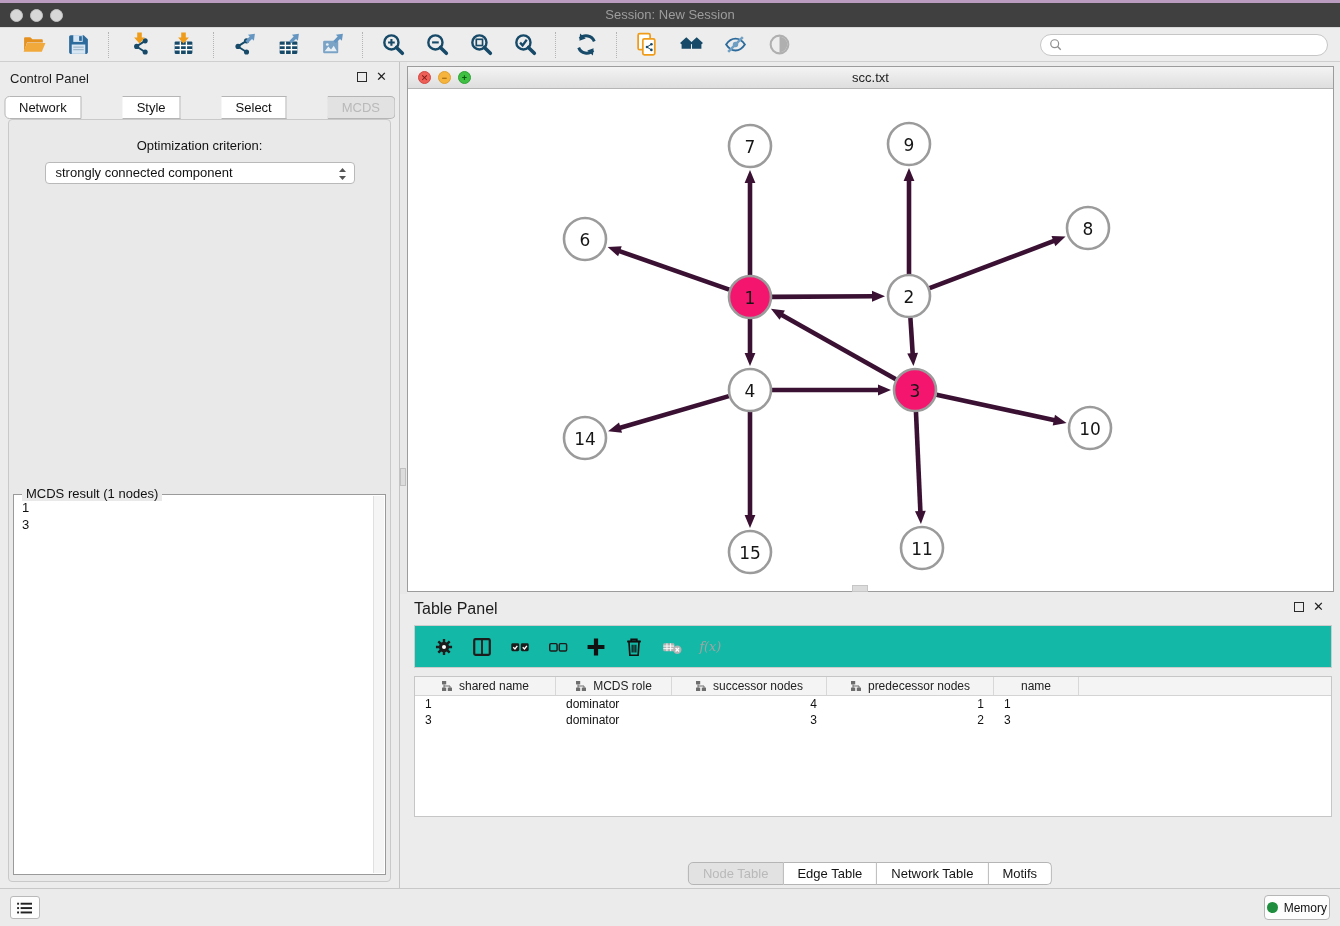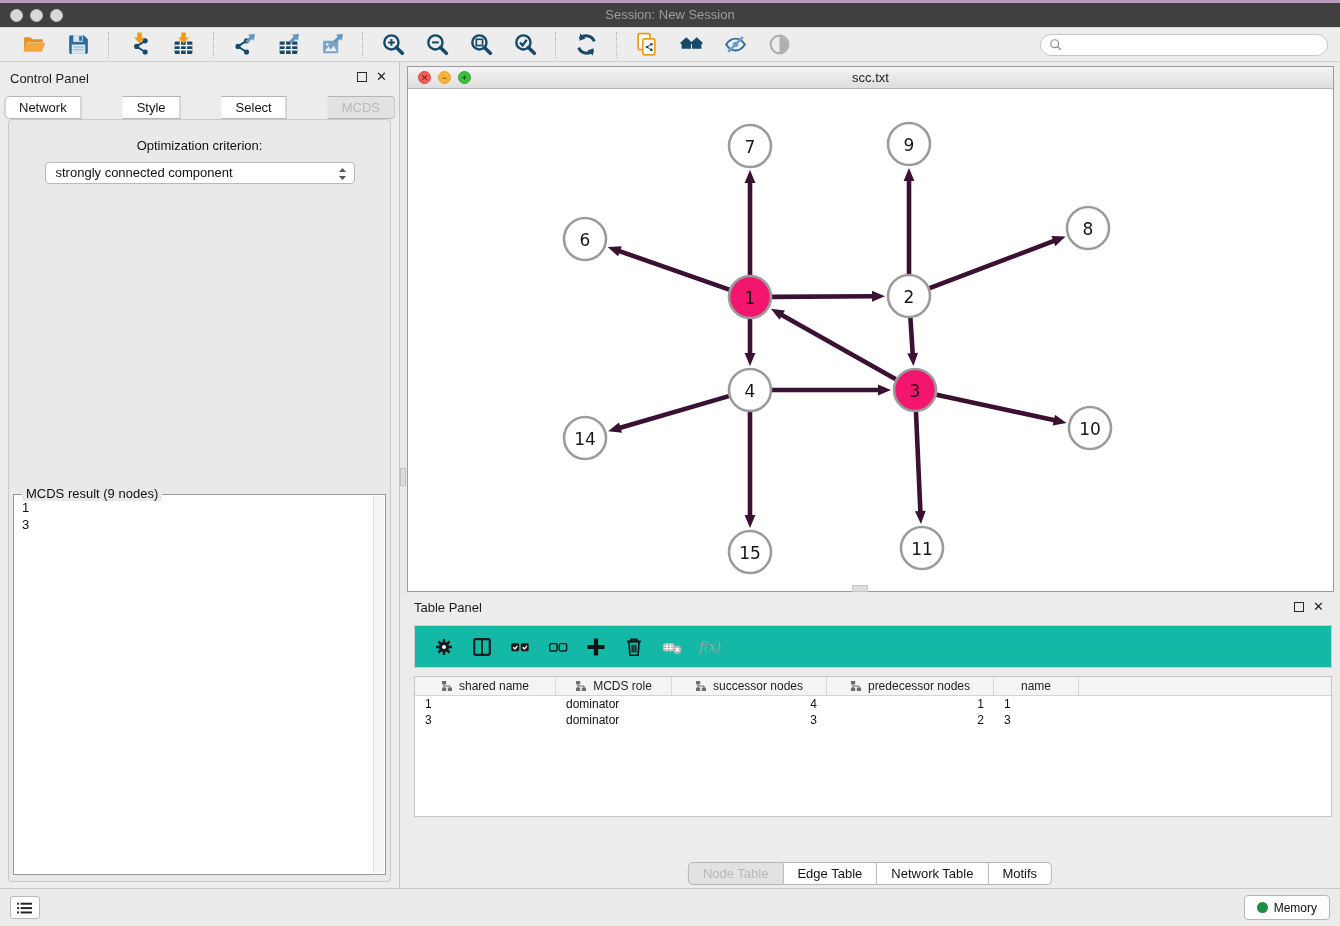--- a/index.html
+++ b/index.html
@@ -61,39 +61,39 @@
   .net-title { position:absolute; left:0; right:0; top:3px; text-align:center; font-size:13px; color:#222; }
   .net-canvas { position:absolute; left:0; top:22px; width:925px; height:502px; background:#fff; }
 
   
   .v-splitter { position:absolute; left:400px; top:62px; width:7px; height:826px; background:#e8e8e8; }
   .v-handle { position:absolute; left:0px; top:406px; width:6px; height:18px; background:#dcdcdc; border:1px solid #c0c0c0; }
   .h-handle { position:absolute; left:852px; top:585px; width:16px; height:7px; background:#dcdcdc; border:1px solid #c6c6c6; }
 
   
   .table-panel { position:absolute; left:400px; top:594px; width:940px; height:294px; background:#ececec; }
-  .tp-title { position:absolute; left:14px; top:6px; font-size:13px; color:#1c1c1c; }
+  .tp-title { position:absolute; left:14px; top:6px; font-size:16px; color:#1c1c1c; }
   .table-panel .win-btn-float { right:36px; top:8px; }
   .table-panel .win-btn-close { right:16px; top:5px; }
   .tp-toolbar { position:absolute; left:14px; right:8px; top:31px; height:43px; background:#14b8a6; border:1px solid #cccccc; display:flex; align-items:center; padding-left:10px; }
   .tt-btn { width:24px; height:24px; margin:0 7px; display:inline-flex; align-items:center; justify-content:center; }
   .tt-btn svg { width:22px; height:22px; }
   .tt-btn.wide svg { width:34px; }
   .tbl-wrap { position:absolute; left:14px; right:8px; top:82px; height:141px; background:#fff; border:1px solid #c6c6c6; }
   .tbl-header { display:flex; height:19px; background:#f4f4f4; border-bottom:1px solid #d4d4d4; }
   .th { display:flex; align-items:center; justify-content:center; gap:6px; font-size:12px; color:#222; border-right:1px solid #d8d8d8; height:100%; }
   .th-ic svg { width:12px; height:12px; display:block; }
   .tr { display:flex; height:16px; }
   .td { font-size:12px; color:#111; line-height:16px; padding:0 10px; overflow:hidden; white-space:nowrap; }
   .table-tabs { position:absolute; left:50%; transform:translateX(-50%); bottom:3px; height:23px; }
 
   
   .statusbar { position:absolute; left:0; bottom:0; width:100%; height:38px; background:#ebebeb; border-top:1px solid #c8c8c8; }
   .list-btn { position:absolute; left:10px; top:7px; width:30px; height:23px; background:#fdfdfd; border:1px solid #b9b9b9; border-radius:3px; display:flex; align-items:center; justify-content:center; }
-  .memory-btn { position:absolute; right:10px; top:6px; height:25px; background:#fdfdfd; border:1px solid #b6b6b6; border-radius:4px; display:flex; align-items:center; padding:0 12px; gap:6px; font-size:12px; color:#111; }
+  .memory-btn { position:absolute; right:10px; top:6px; height:25px; background:#fdfdfd; border:1px solid #b6b6b6; border-radius:4px; display:flex; align-items:center; padding:0 2px; gap:6px; font-size:12px; color:#111; }
   .mem-dot { width:11px; height:11px; border-radius:50%; background:#1e8e3e; }
 </style>
 </head>
 <body>
 
 <div class="app">
   <div class="top-accent"></div>
 
   <div class="titlebar">
     <div class="traffic t1"></div>
@@ -264,21 +264,21 @@
       <div class="dropdown">
         <span>strongly connected component</span>
         <span class="dd-stepper">
           <svg width="9" height="16" viewBox="0 0 9 16">
               <path d="M1 6l3.5-4L8 6z" fill="#555"></path>
               <path d="M1 10l3.5 4L8 10z" fill="#555"></path>
             </svg>
         </span>
       </div>
       <div class="result-group">
-        <div class="result-legend">MCDS result (9 nodes)</div>
+        <div class="result-legend">MCDS result (1 nodes)</div>
         <div class="result-lines" id="result-lines">
             <div>1</div>
             <div>3</div>
           </div>
         <div class="result-scrollbar"></div>
       </div>
     </div>
   </div>
 
   <div class="v-splitter">

